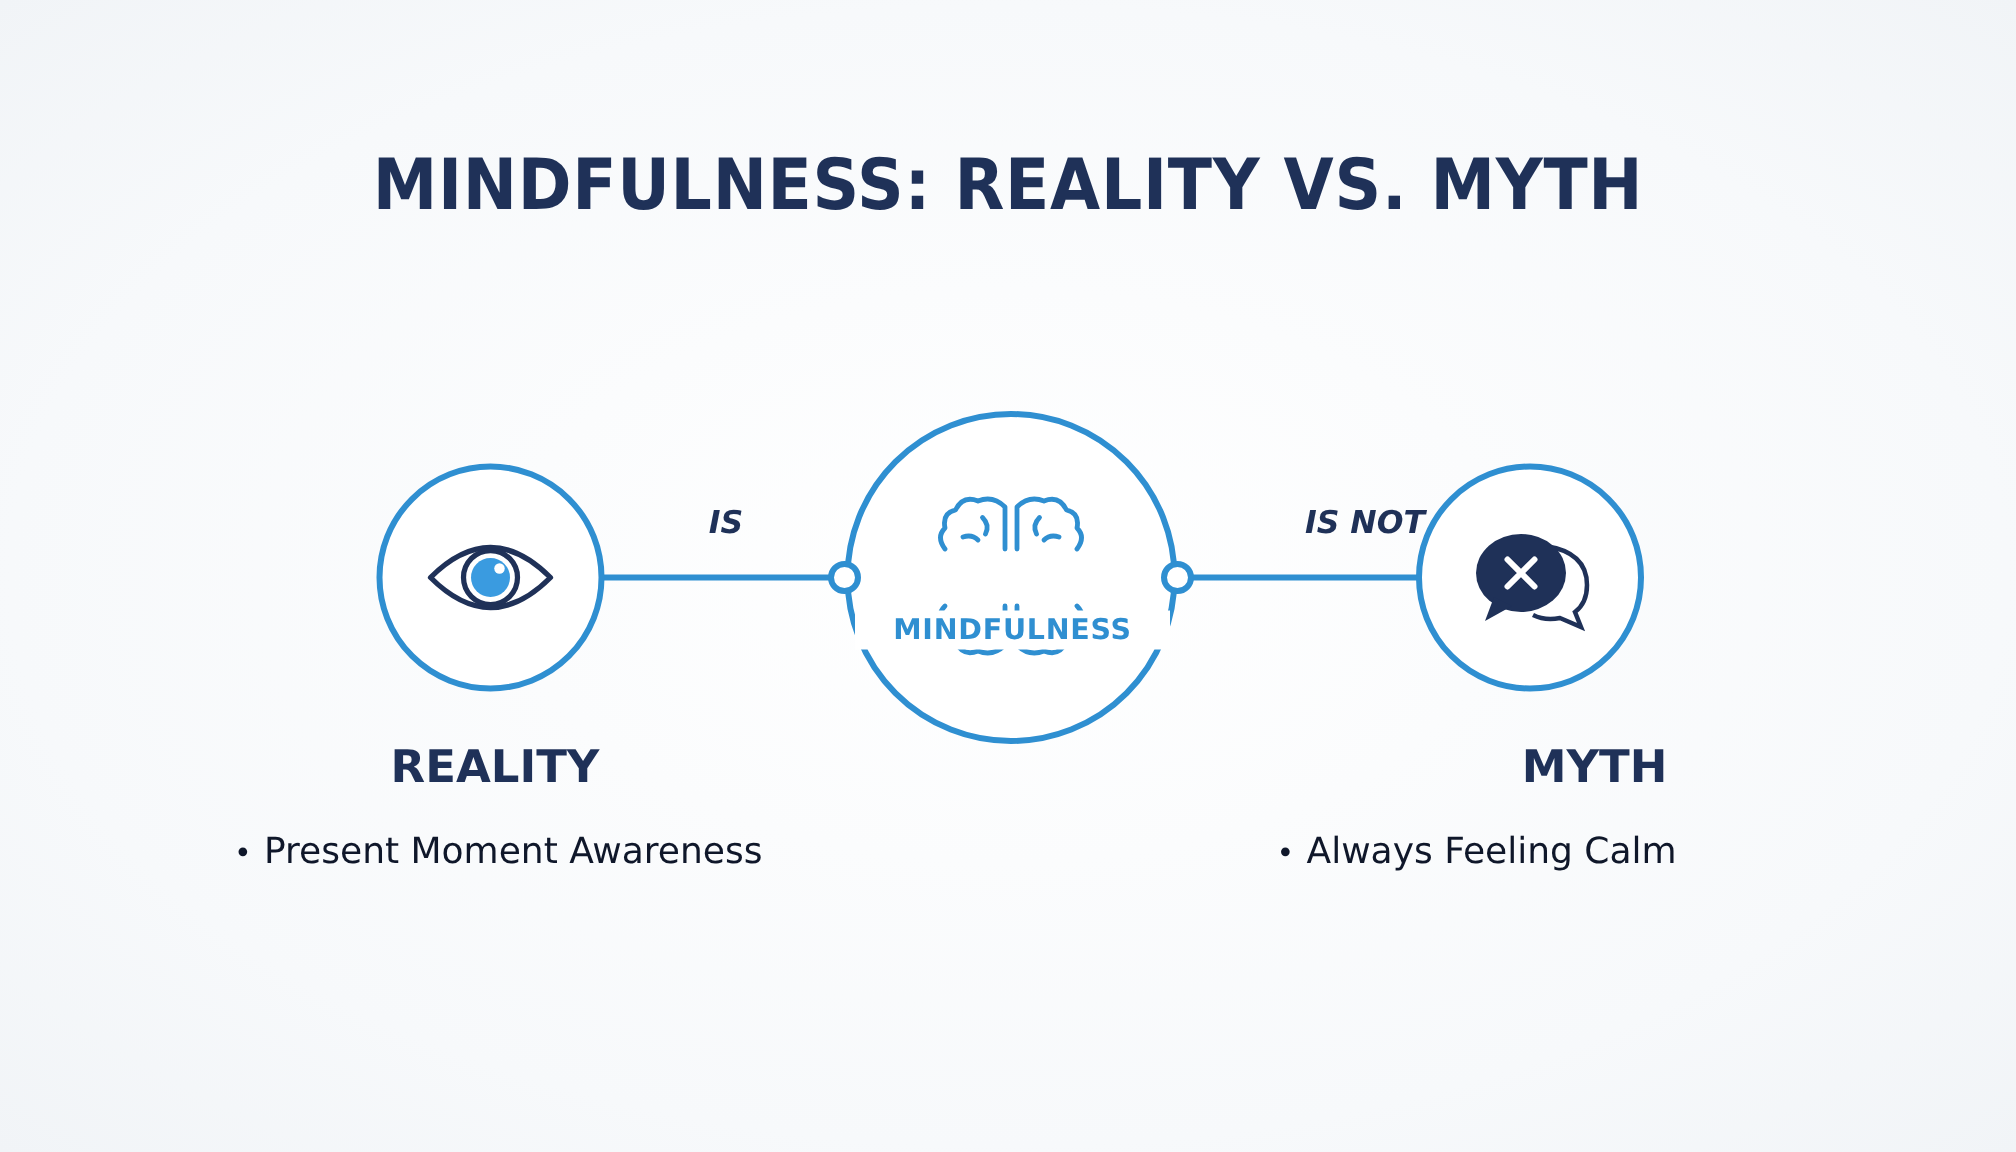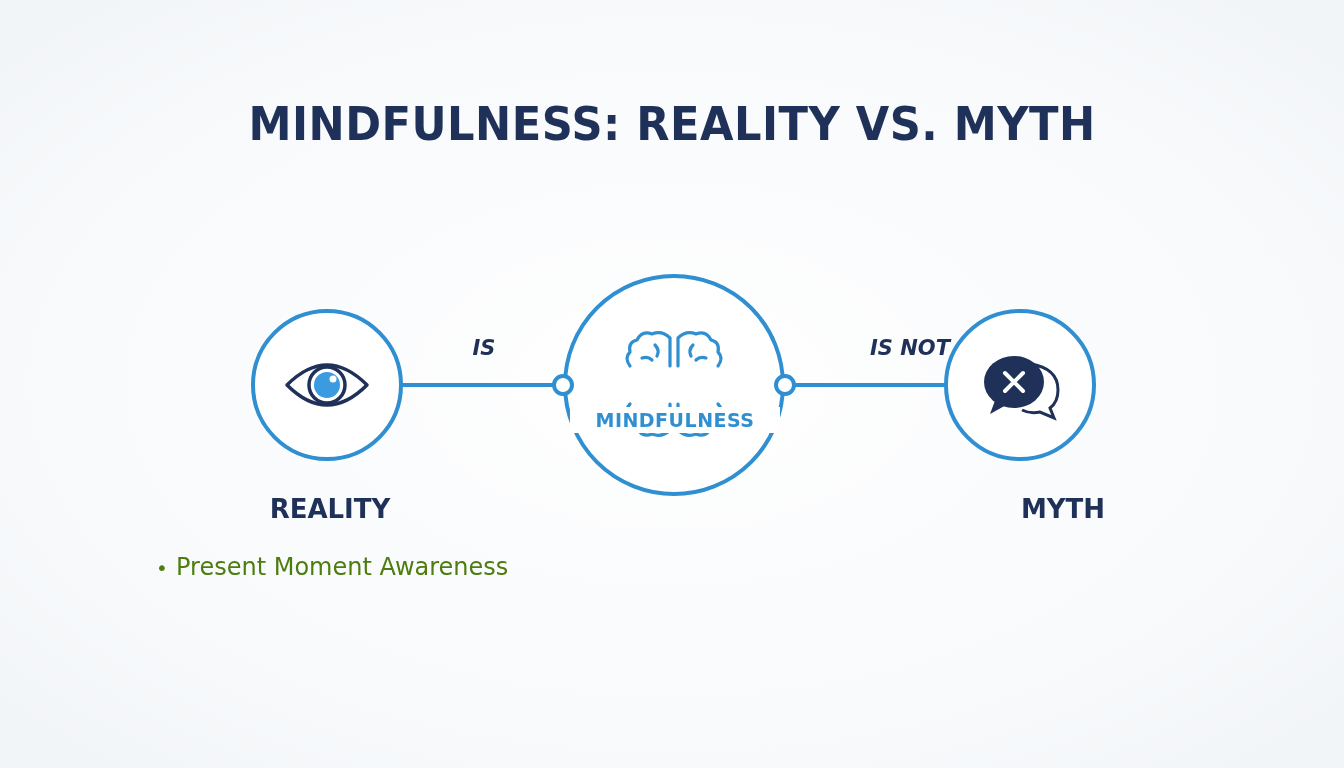--- a/index.html
+++ b/index.html
@@ -20,25 +20,25 @@
     position: absolute; font-weight: bold; font-size: 21px; color: #1f3158;
     text-align: center;
     font-style: italic;
   }
   .center-label {
     position: absolute; left: 570px; top: 372px; width: 210px; text-align: center;
     font-weight: bold; font-size: 19px; color: #2f8fd1; letter-spacing: 0.5px;
     background: #ffffff; line-height: 26px; margin-top: 35px;
   }
   .heading {
-    position: absolute; font-weight: bold; font-size: 26px; color: #1f3158; text-align: center;
+    position: absolute; font-weight: bold; font-size: 30px; color: #1f3158; text-align: center;
   }
   ul.points {
     position: absolute; margin: 0; padding: 0; list-style: none;
-    font-size: 24px; color: #4d7c0f; line-height: 38px;
+    font-size: 24px; color: #0f172a; line-height: 38px;
   }
   ul.points li::before {
     content: "\2022"; display: inline-block; width: 20px; font-size: 20px;
   }
 </style>
 </head>
 <body>
 
 <div class="title">MINDFULNESS: REALITY VS. MYTH</div>
 
@@ -93,13 +93,14 @@
 
 <div class="center-label">MINDFULNESS</div>
 
 <div class="heading" style="left:230px; top:494px; width:200px;">REALITY</div>
 <div class="heading" style="left:963px; top:494px; width:200px;">MYTH</div>
 
 <ul class="points" style="left:156px; top:548px;">
   <li>Present Moment Awareness</li>
 </ul>
 <ul class="points" style="left:851px; top:548px;">
+  <li>Always Feeling Calm</li>
 </ul>
 
 </body></html>

